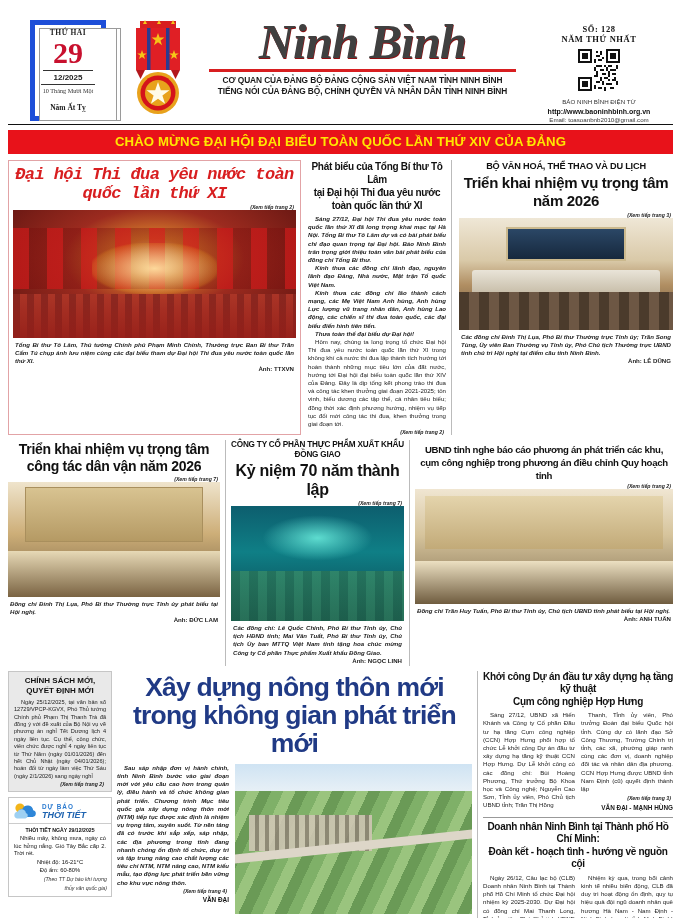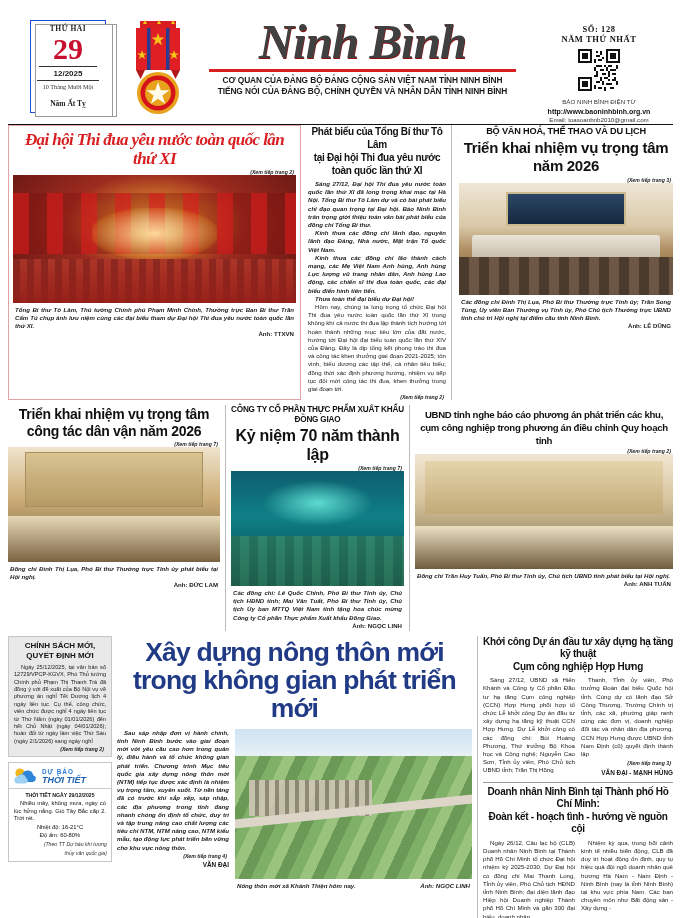--- a/index.html
+++ b/index.html
@@ -12,21 +12,21 @@
     color:#111;
     overflow:hidden;
     position:relative;
   }
   .page { width:681px; height:918px; position:relative; padding:0 8px; }
 
   
   .masthead { display:flex; align-items:stretch; height:122px; padding-top:16px; }
   .date-stack { width:108px; position:relative; flex:none; padding-left:22px; padding-top:4px; }
   .date-card {
-    position:relative; width:76px; border:1px solid #1d4ed8; background:#fff;
+    position:relative; width:76px; border:5px solid #1d4ed8; background:#fff;
     text-align:center; padding:3px 2px 4px; z-index:3;
   }
   .date-card:before, .date-card:after {
     content:""; position:absolute; border:1px solid #9a9a9a; background:#fff;
     width:76px; height:100%; top:3px; z-index:-1;
   }
   .date-card:before { left:4px; }
   .date-card:after { left:8px; z-index:-2; }
   .dc-dow { font-family:"Liberation Serif", serif; font-size:7.5px; letter-spacing:.5px; font-weight:700; color:#222; }
   .dc-num { font-family:"Liberation Serif", serif; font-size:30px; line-height:30px; font-weight:700; color:#c8102e; margin:1px 0 2px; }
@@ -88,21 +88,21 @@
   .ital { font-style:italic; font-weight:700; }
   .sign { font-weight:700; text-align:right; font-size:6.4px; margin-top:2px; }
 
   
   .photo { width:100%; position:relative; overflow:hidden; background:#6b6b6b; }
 
   
   .top-row { display:flex; gap:5px; }
   .t-left { width:293px; border:1px solid #e2a3a6; padding:4px; }
   .t-left .lead-hl {
-    font-family:Liberation Serif, serif; font-weight:700; font-style:italic;
+    font-family:Liberation Mono, monospace; font-weight:700; font-style:italic;
     color:#d81e20; font-size:17px; text-align:center; line-height:19px;
     letter-spacing:-0.6px;
   }
   .t-mid { width:146px; border-right:1px solid #bbb; padding:0 5px 0 2px; }
   .t-right { flex:1; padding-left:2px; }
 
   .p1 { height:128px; background:
      radial-gradient(ellipse at 50% 38%, #ffd9a0 0%, #d8802c 18%, #9c2b1f 45%, #58110f 100%),
      linear-gradient(#6d1513,#3d0a08); }
   .p1:after {
@@ -301,20 +301,21 @@
         </g>
       </svg>
       <div class="mr-small">BÁO NINH BÌNH ĐIỆN TỬ</div>
       <div class="mr-url">http://www.baoninhbinh.org.vn</div>
       <div class="mr-small">Email: toasoanbnb2010@gmail.com</div>
     </div>
   </div>
 
   <div class="thin-rule"></div>
 
+  <div class="banner">CHÀO MỪNG ĐẠI HỘI ĐẠI BIỂU TOÀN QUỐC LẦN THỨ XIV CỦA ĐẢNG</div>
 
   <div class="top-row">
 
     <div class="t-left">
       <div class="lead-hl">Đại hội Thi đua yêu nước toàn quốc lần thứ XI</div>
       <div class="pageref">(Xem tiếp trang 2)</div>
       <div class="photo p1">
         <div class="flagrow"></div>
           <div class="stage"></div>
       </div>

